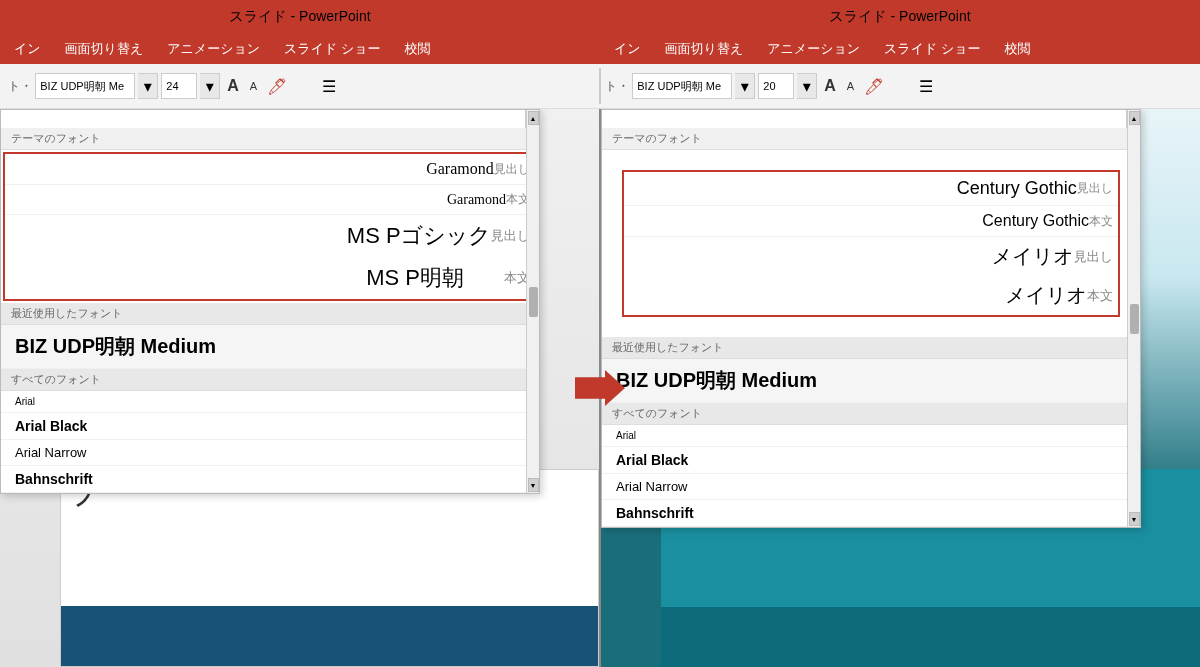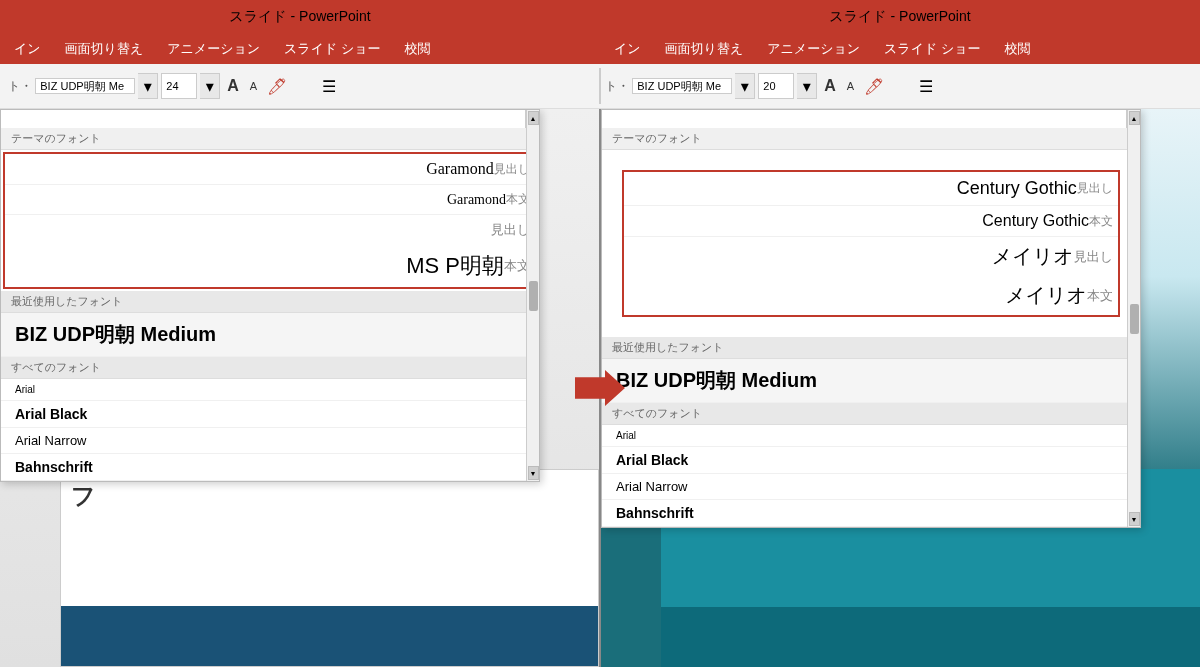--- a/index.html
+++ b/index.html
@@ -33,21 +33,21 @@
       padding: 6px 4px;
       cursor: pointer;
       white-space: nowrap;
     }
 
     .font-box {
       display: flex;
       align-items: center;
       border: 1px solid #ccc;
       background: white;
-      height: 16px;
+      height: 26px;
       padding: 0 4px;
       font-size: 12px;
       min-width: 100px;
     }
     .font-box-dropdown {
       background: #e8e8e8;
       border: 1px solid #ccc;
       border-left: none;
       height: 26px;
       width: 20px;
@@ -278,24 +278,25 @@
           <span>Garamond</span>
           <span class="font-item-label">見出し</span>
         </div>
 
         <div class="font-item" style="font-family: Garamond, serif; font-size:14px;">
           <span>Garamond</span>
           <span class="font-item-label">本文</span>
         </div>
 
         <div class="font-item" style="font-size:22px; font-weight:normal; border-bottom:none;">
+          <span>MS Pゴシック</span>
           <span class="font-item-label" style="font-size:13px;">見出し</span>
         </div>
 
-        <div class="font-item" style="font-size:22px; font-weight:normal; border-bottom:none;">
+        <div class="font-item" style="font-size:22px; font-weight:normal; border-bottom:none;gap:40px;">
           <span>MS P明朝</span>
           <span class="font-item-label" style="font-size:13px;">本文</span>
         </div>
       </div>
 
       <div style="background:#e8e8e8; padding:3px 10px; font-size:11px; color:#666; border-bottom:1px solid #ddd;">
         <span>最近使用したフォント</span>
       </div>
 
       <div class="font-item-large">

